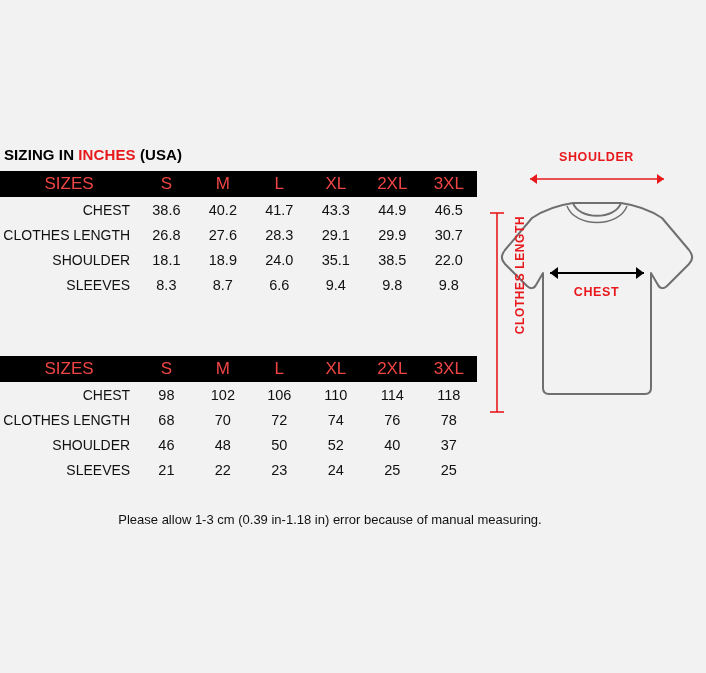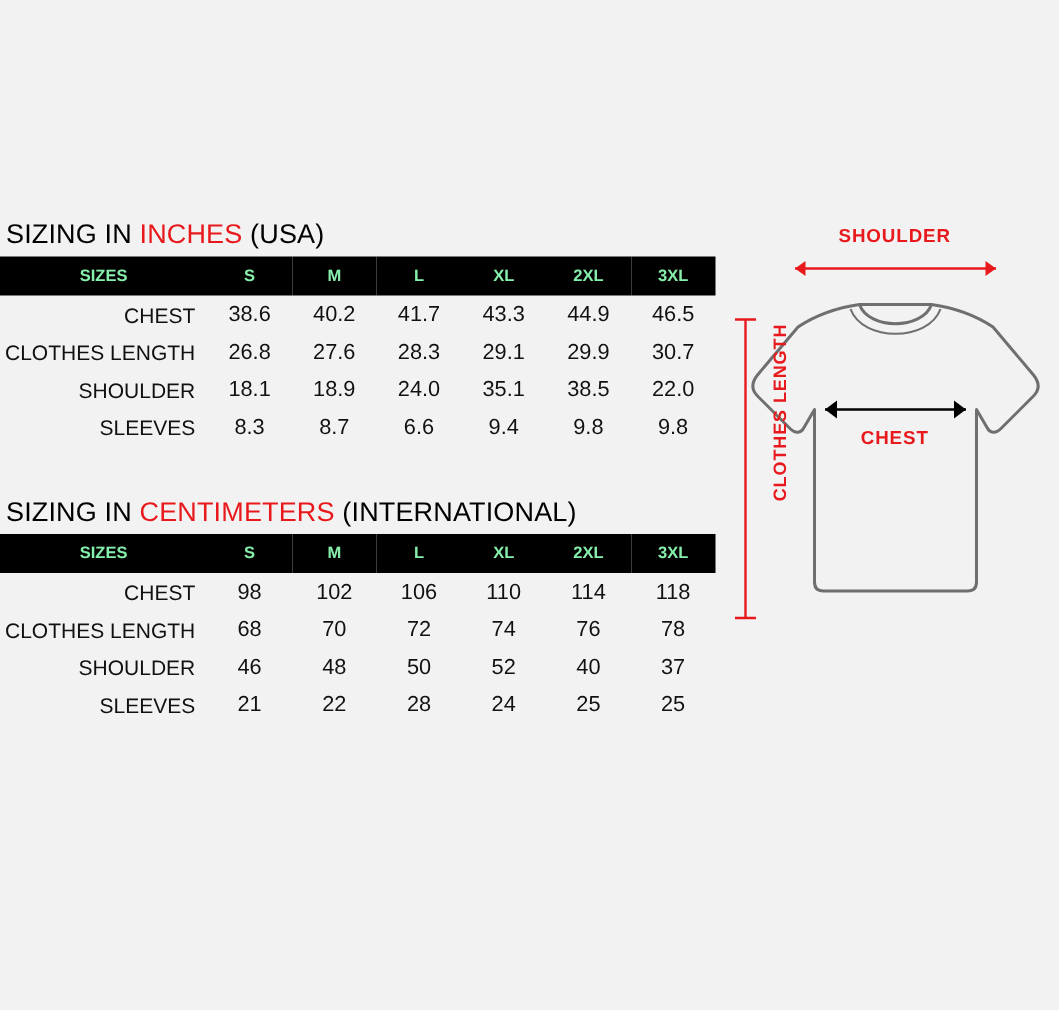--- a/index.html
+++ b/index.html
@@ -14,22 +14,22 @@
   #page {
     position: relative;
     width: 706px;
     height: 673px;
     background: #f2f2f2;
   }
 
   
   .section-heading {
     position: absolute;
-    font-size: 18px;
-    font-weight: normal;
+    font-size: 15px;
+    font-weight: bold;
     letter-spacing: 0.1px;
     white-space: nowrap;
     color: #000;
     text-align: right;
   }
   .section-heading .accent { color: #e8191c; }
 
   #heading-inches { left: 4px; top: 146px; }
   #heading-cm     { left: 4px; top: 331px; }
 
@@ -44,23 +44,23 @@
     font-size: 14.5px;
     padding: 0;
     height: 25px;
     vertical-align: middle;
     text-align: center;
     color: #111;
     font-weight: normal;
   }
   table.size-table thead th {
     background: #000;
-    color: #86efac;
-    font-weight: bold;
-    font-size: 11px;
+    color: #ef4444;
+    font-weight: normal;
+    font-size: 17px;
     height: 26px;
   }
   table.size-table thead th.rowhead {
     text-align: center;
   }
   table.size-table tbody td.rowhead {
     text-align: right;
     padding-right: 8px;
     font-size: 14px;
   }
@@ -187,23 +187,20 @@
         <td>8.3</td>
         <td>8.7</td>
         <td>6.6</td>
         <td>9.4</td>
         <td>9.8</td>
         <td>9.8</td>
       </tr>
     </tbody>
   </table>
 
-  <div class="section-heading" id="heading-cm">
-    <span>SIZING IN </span><span class="accent">CENTIMETERS</span><span> (INTERNATIONAL)</span>
-  </div>
 
   <table class="size-table" id="table-cm">
     <colgroup>
       <col class="col-label">
         <col class="col-size">
         <col class="col-size">
         <col class="col-size">
         <col class="col-size">
         <col class="col-size">
         <col class="col-size">
@@ -244,28 +241,29 @@
         <td>48</td>
         <td>50</td>
         <td>52</td>
         <td>40</td>
         <td>37</td>
       </tr>
       <tr>
         <td class="rowhead">SLEEVES</td>
         <td>21</td>
         <td>22</td>
-        <td>28</td>
+        <td>23</td>
         <td>24</td>
         <td>25</td>
         <td>25</td>
       </tr>
     </tbody>
   </table>
 
+  <div id="footnote">Please allow 1-3 cm (0.39 in-1.18 in) error because of manual measuring.</div>
 
   <div id="diagram">
 
     <div id="shoulder-label">SHOULDER</div>
     <div id="chest-label">CHEST</div>
     <div id="length-label">CLOTHES LENGTH</div>
 
     <svg width="219" height="290" viewBox="0 0 219 290">
 
       <g stroke="#e8191c" stroke-width="1.6" fill="none">

